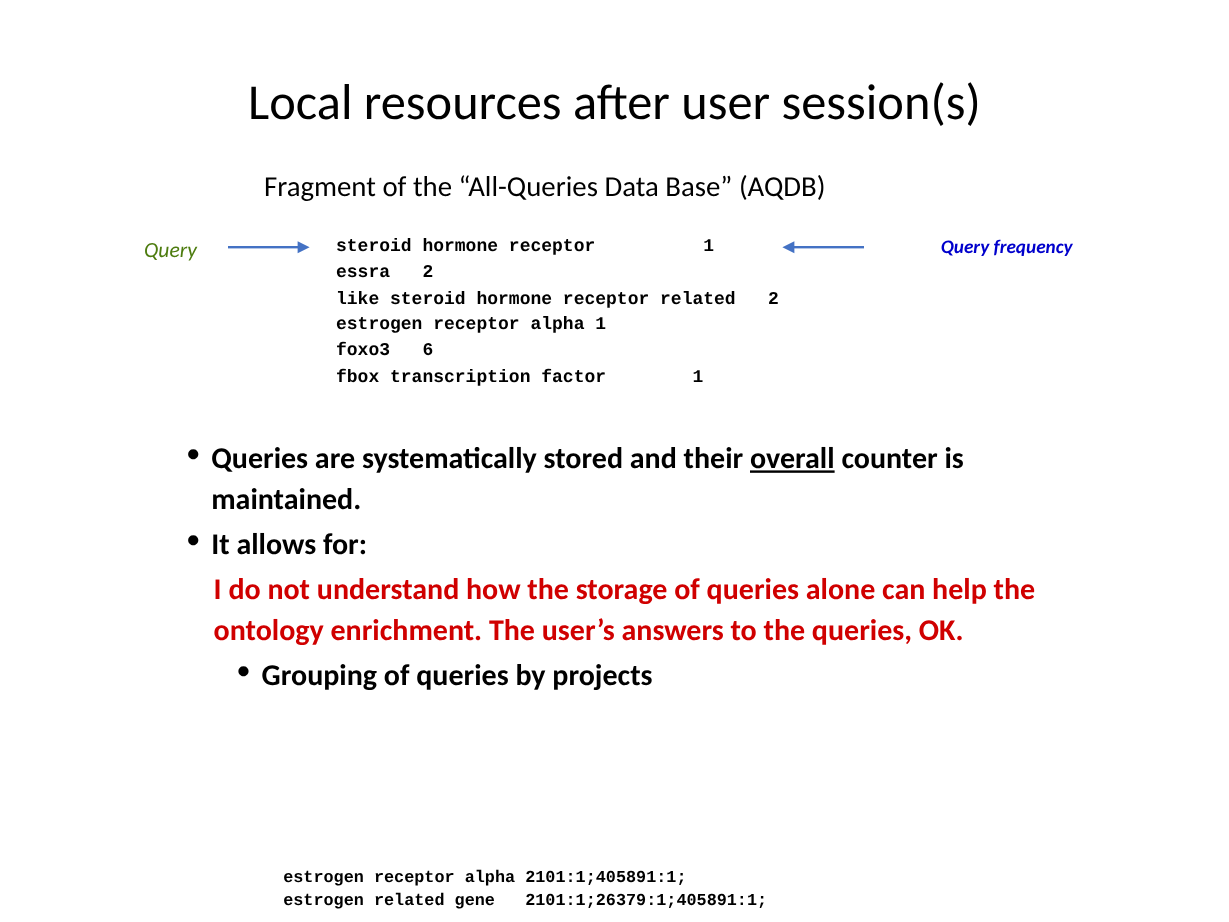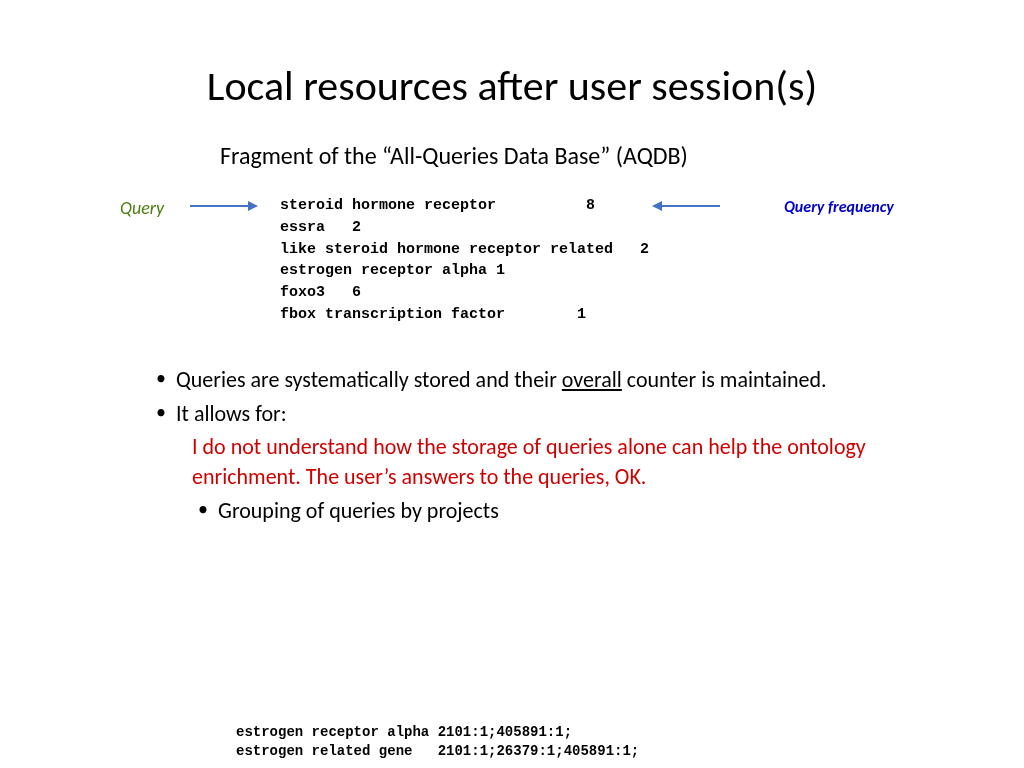--- a/index.html
+++ b/index.html
@@ -80,38 +80,39 @@
     font-size: 15px;
     font-weight: bold;
     color: #000;
     line-height: 1.45;
     white-space: pre;
   }
 
   .bullets {
     margin-left: 90px;
     margin-right: 60px;
-    font-size: 22px;
+    font-size: 25px;
     color: #000;
     line-height: 1.35;
+    font-weight: bold;
   }
   .bullets ul { list-style: none; }
   .bullets li { position: relative; padding-left: 26px; margin-bottom: 4px; }
   .bullets li::before {
     content: "•";
     position: absolute;
     left: 6px;
     top: 0;
     font-size: 20px;
   }
   .sub { margin-left: 42px; }
   .sub li::before { left: 6px; }
   .red-note {
     color: #d00000;
-    margin-left: 42px;
+    margin-left: 28px;
     padding-left: 0;
     margin-bottom: 4px;
   }
   .under { text-decoration: underline; }
 
   .mono-block2 {
     position: absolute;
     left: 236px;
     bottom: 6px;
     font-family: "Menlo", "Consolas", "Courier New", monospace;
@@ -128,21 +129,21 @@
 <div class="slide">
 
   <h1 class="title">Local resources after user session(s)</h1>
 
   <div class="subtitle">Fragment of the “All-Queries Data Base” (AQDB)</div>
 
   <div class="query-block">
     <div class="label-query">Query</div>
     <div class="arrow arrow-right"></div>
 
-    <div class="mono-block"><span>steroid hormone receptor          8</span>
+    <div class="mono-block"><span>steroid hormone receptor          1</span>
 <span>essra   2</span>
 <span>like steroid hormone receptor related   2</span>
 <span>estrogen receptor alpha 1</span>
 <span>foxo3   6</span>
 <span>fbox transcription factor        1</span></div>
 
     <div class="arrow arrow-left"></div>
     <div class="label-freq">Query frequency</div>
   </div>
 

